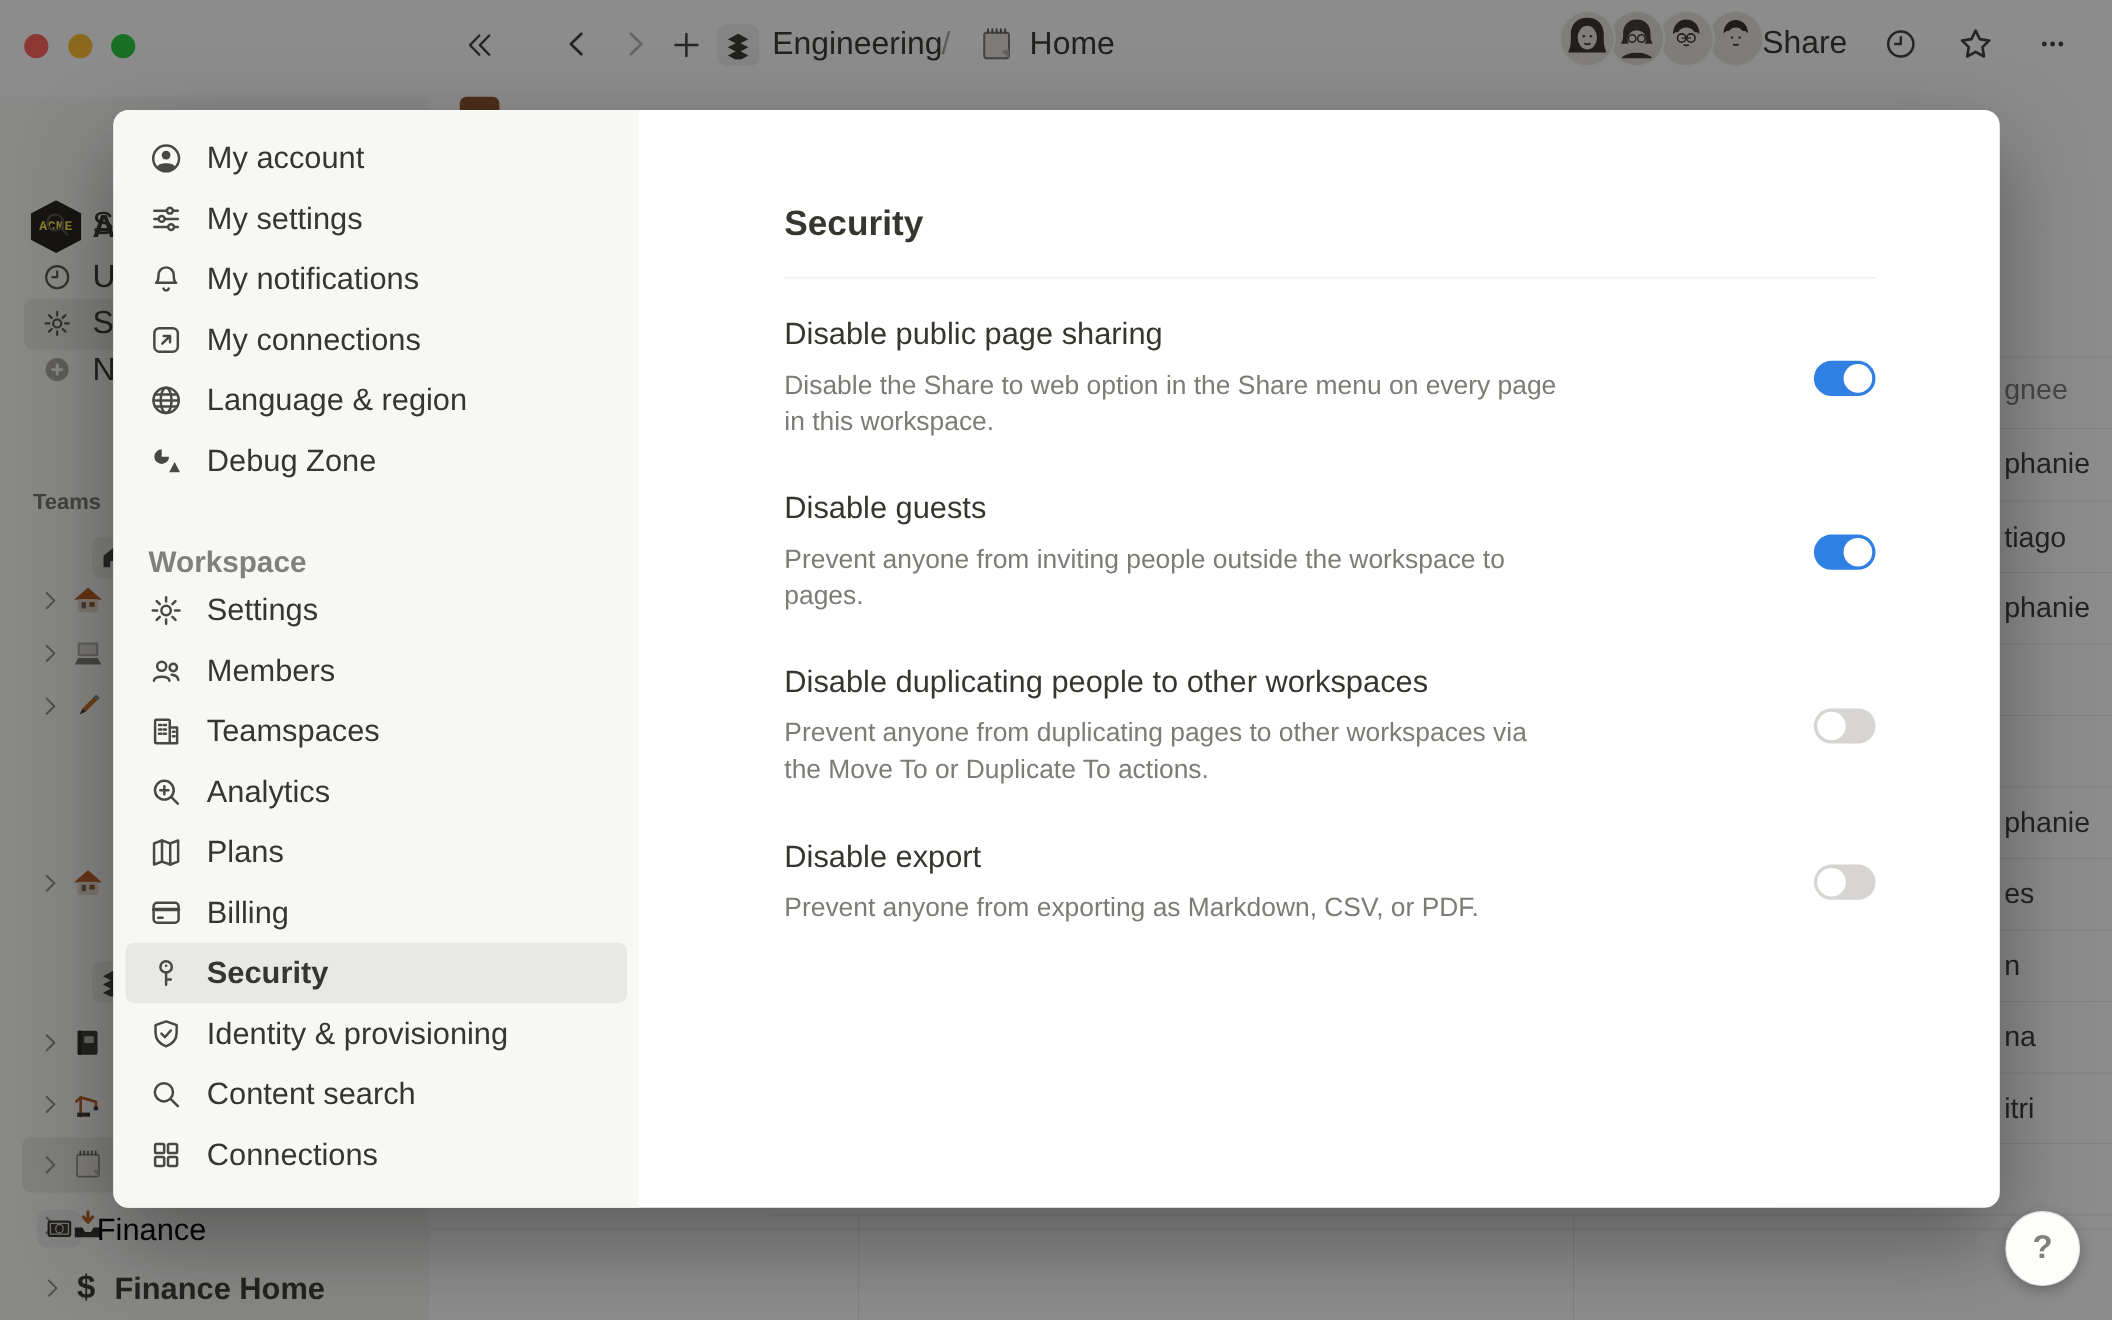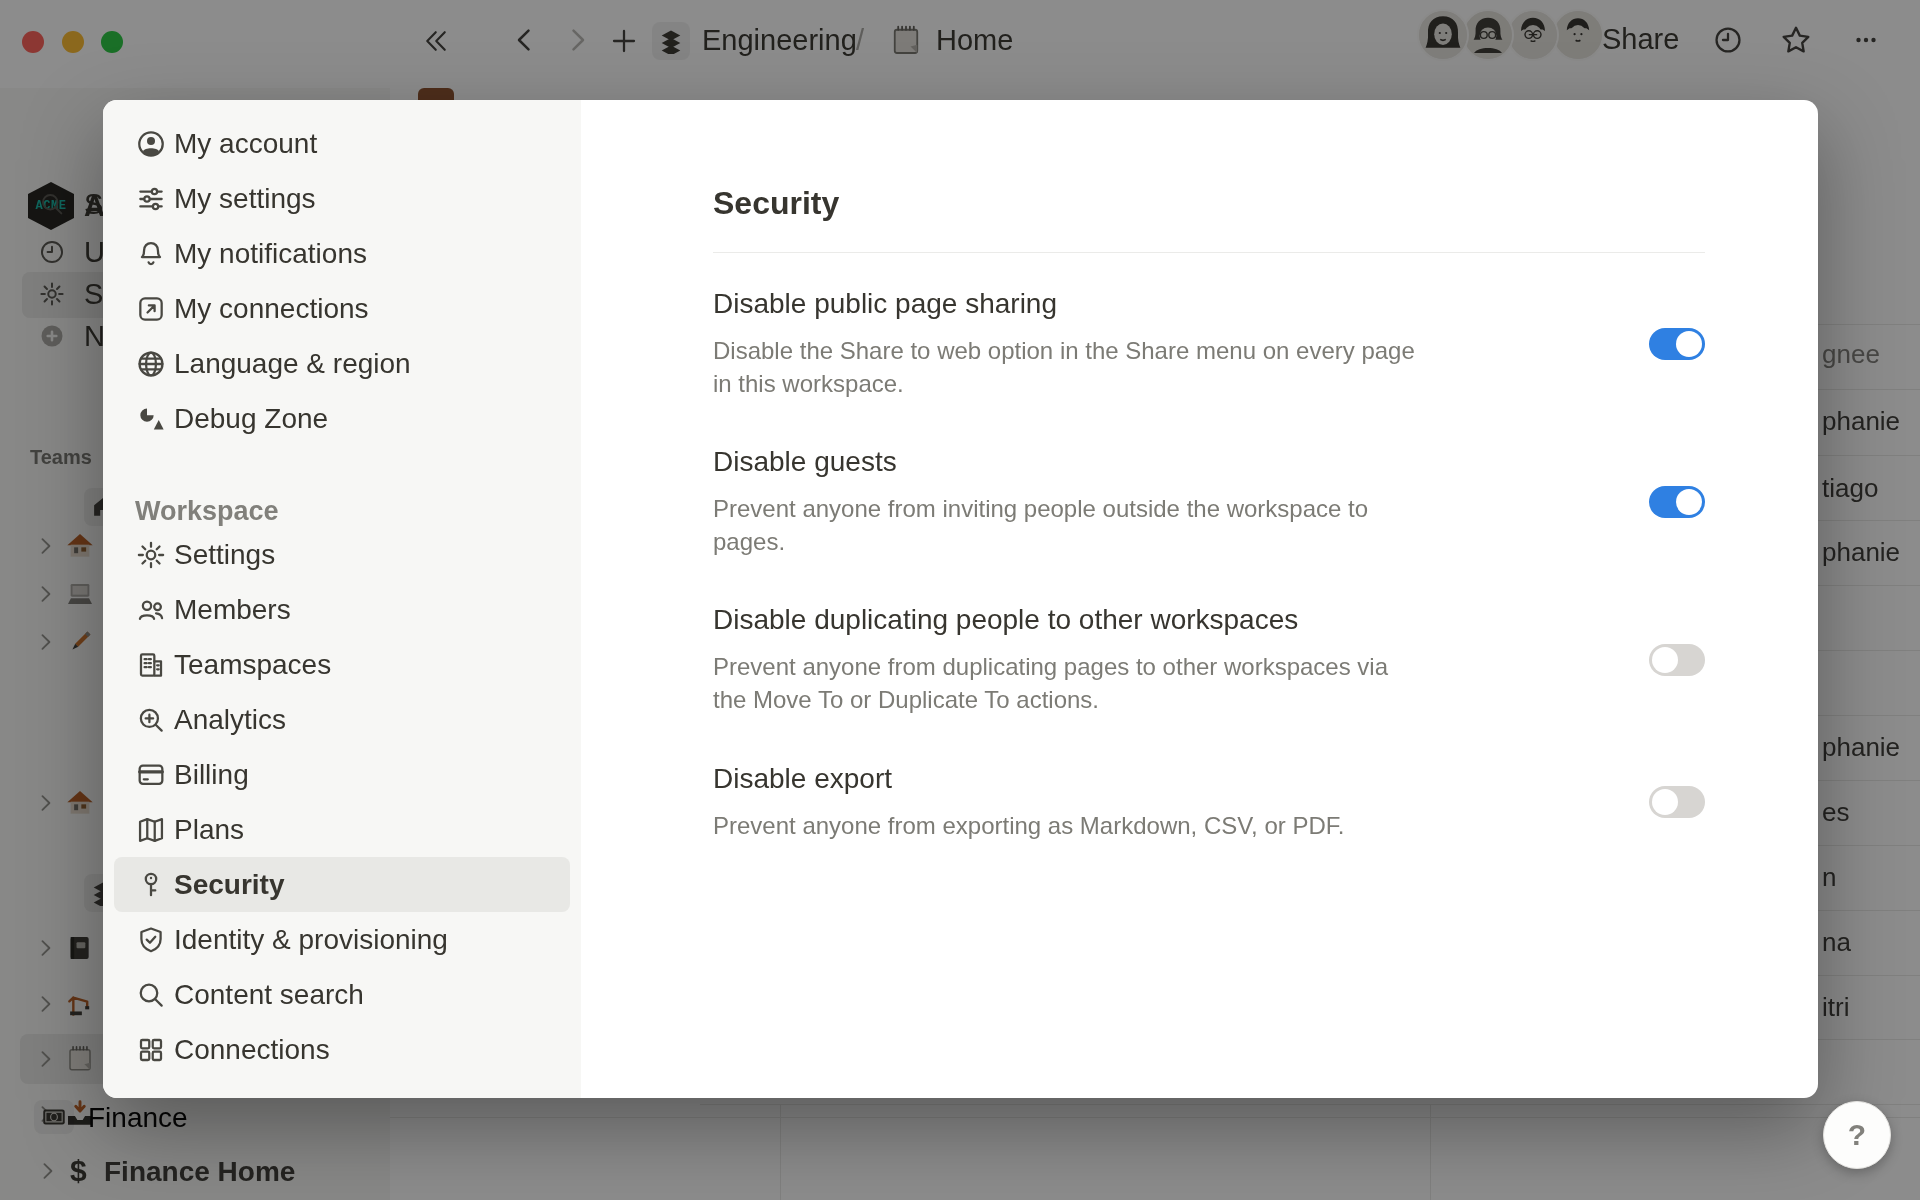--- a/index.html
+++ b/index.html
@@ -17,35 +17,35 @@
   .crumb-sep{color:#a8a7a2;}
   .iconbox{position:absolute;border-radius:8px;background:rgba(0,0,0,0.06);display:flex;align-items:center;justify-content:center;}
   .avatar{position:absolute;top:9px;width:48px;height:48px;border-radius:50%;border:2px solid rgba(255,255,255,.85);overflow:hidden;background:#e7e4df;}
   .avatar svg{display:block;width:100%;height:100%;}
   .share{position:absolute;left:1602px;top:23px;font-size:29px;color:#37352f;}
   .sb-letter{position:absolute;font-size:29px;color:#37352f;}
   .sb-label{position:absolute;font-size:28px;color:#42413d;white-space:nowrap;}
   .teams-lbl{position:absolute;left:30px;top:358px;font-size:20px;font-weight:700;color:#74736e;}
   .hexlogo{position:absolute;left:28px;top:94px;width:46px;height:48px;background:#201f1b;
            clip-path:polygon(50% 0,100% 25%,100% 75%,50% 100%,0 75%,0 25%);
-           display:flex;align-items:center;justify-content:center;color:#14b8a6;
+           display:flex;align-items:center;justify-content:center;color:#fde047;
            font-size:12px;font-weight:700;letter-spacing:.5px;font-family:"Liberation Mono",monospace;}
   .sel-pill{position:absolute;background:rgba(0,0,0,0.065);border-radius:8px;}
   .hairline{position:absolute;background:#e9e9e7;}
   .tbl-frag{position:absolute;font-size:26px;color:#3b3a36;white-space:nowrap;}
   .tbl-hdr{color:#7f7e79;}
   .page-badge{position:absolute;left:418px;top:88px;width:36px;height:13px;border-radius:6px 6px 0 0;background:#8a4f2b;}
   
   .dim{position:absolute;inset:0;background:rgba(10,10,10,0.47);z-index:5;}
   
   .modal{position:absolute;left:103px;top:100px;width:1715px;height:998px;background:#fff;
          border-radius:14px;box-shadow:0 30px 80px rgba(0,0,0,.35);z-index:10;display:flex;overflow:hidden;}
   .mside{width:478px;flex:none;background:#f7f7f5;padding-top:16px;box-sizing:border-box;}
   .mitem{height:55px;margin:0 11px;border-radius:8px;display:flex;align-items:center;
-         padding-left:21px;gap:7px;color:#37352f;font-size:28px;cursor:pointer;}
+         padding-left:21px;gap:21px;color:#37352f;font-size:28px;cursor:pointer;}
   .mitem.active{background:#e8e8e5;font-weight:700;}
   .mhdr{margin:50px 0 0 32px;font-size:27px;font-weight:700;color:#81807b;}
   .ic{display:inline-flex;flex:none;}
   .ic svg{width:100%;height:100%;fill:none;stroke:currentColor;stroke-width:1.7;
           stroke-linecap:round;stroke-linejoin:round;display:block;}
   .ic32{width:32px;height:32px;color:#494842;}
   .mmain{flex:1;position:relative;}
   .mtitle{position:absolute;left:132px;top:85px;font-size:32px;font-weight:700;color:#37352f;}
   .mdivider{position:absolute;left:132px;top:152px;width:992px;height:1px;background:#ebebe9;}
   .srow{position:absolute;left:132px;width:992px;display:flex;justify-content:space-between;align-items:center;}
@@ -485,35 +485,35 @@
             <svg viewBox="0 0 24 24">
               <circle cx="10.8" cy="10.8" r="6.4"></circle>
               <path d="M15.7 15.7 20 20M10.8 8v5.6M8 10.8h5.6"></path>
             </svg>
           </span>
           <span>Analytics</span>
         </div>
         <div class="mitem">
           <span class="ic ic32">
             <svg viewBox="0 0 24 24">
+              <path d="M3.8 5.8 9.2 3.8l5.6 2 5.4-2v14.4l-5.4 2-5.6-2-5.4 2Z"></path>
+              <path d="M9.2 3.8v14.4M14.8 5.8v14.4"></path>
+            </svg>
+          </span>
+          <span>Plans</span>
+        </div>
+        <div class="mitem">
+          <span class="ic ic32">
+            <svg viewBox="0 0 24 24">
               <rect x="3.5" y="5" width="17" height="13.6" rx="2.4"></rect>
               <path d="M3.5 9.6h17" stroke-width="2.4"></path>
               <path d="M6.6 15.2h3"></path>
             </svg>
           </span>
           <span>Billing</span>
-        </div>
-        <div class="mitem">
-          <span class="ic ic32">
-            <svg viewBox="0 0 24 24">
-              <path d="M3.8 5.8 9.2 3.8l5.6 2 5.4-2v14.4l-5.4 2-5.6-2-5.4 2Z"></path>
-              <path d="M9.2 3.8v14.4M14.8 5.8v14.4"></path>
-            </svg>
-          </span>
-          <span>Plans</span>
         </div>
         <div class="mitem active">
           <span class="ic ic32">
             <svg viewBox="0 0 24 24">
               <circle cx="12" cy="7.5" r="3.9"></circle>
               <circle cx="12" cy="6.7" r="0.9" fill="currentColor" stroke="none"></circle>
               <path d="M12 11.4v8.2M12 16.1h3.2"></path>
             </svg>
           </span>
           <span>Security</span>

